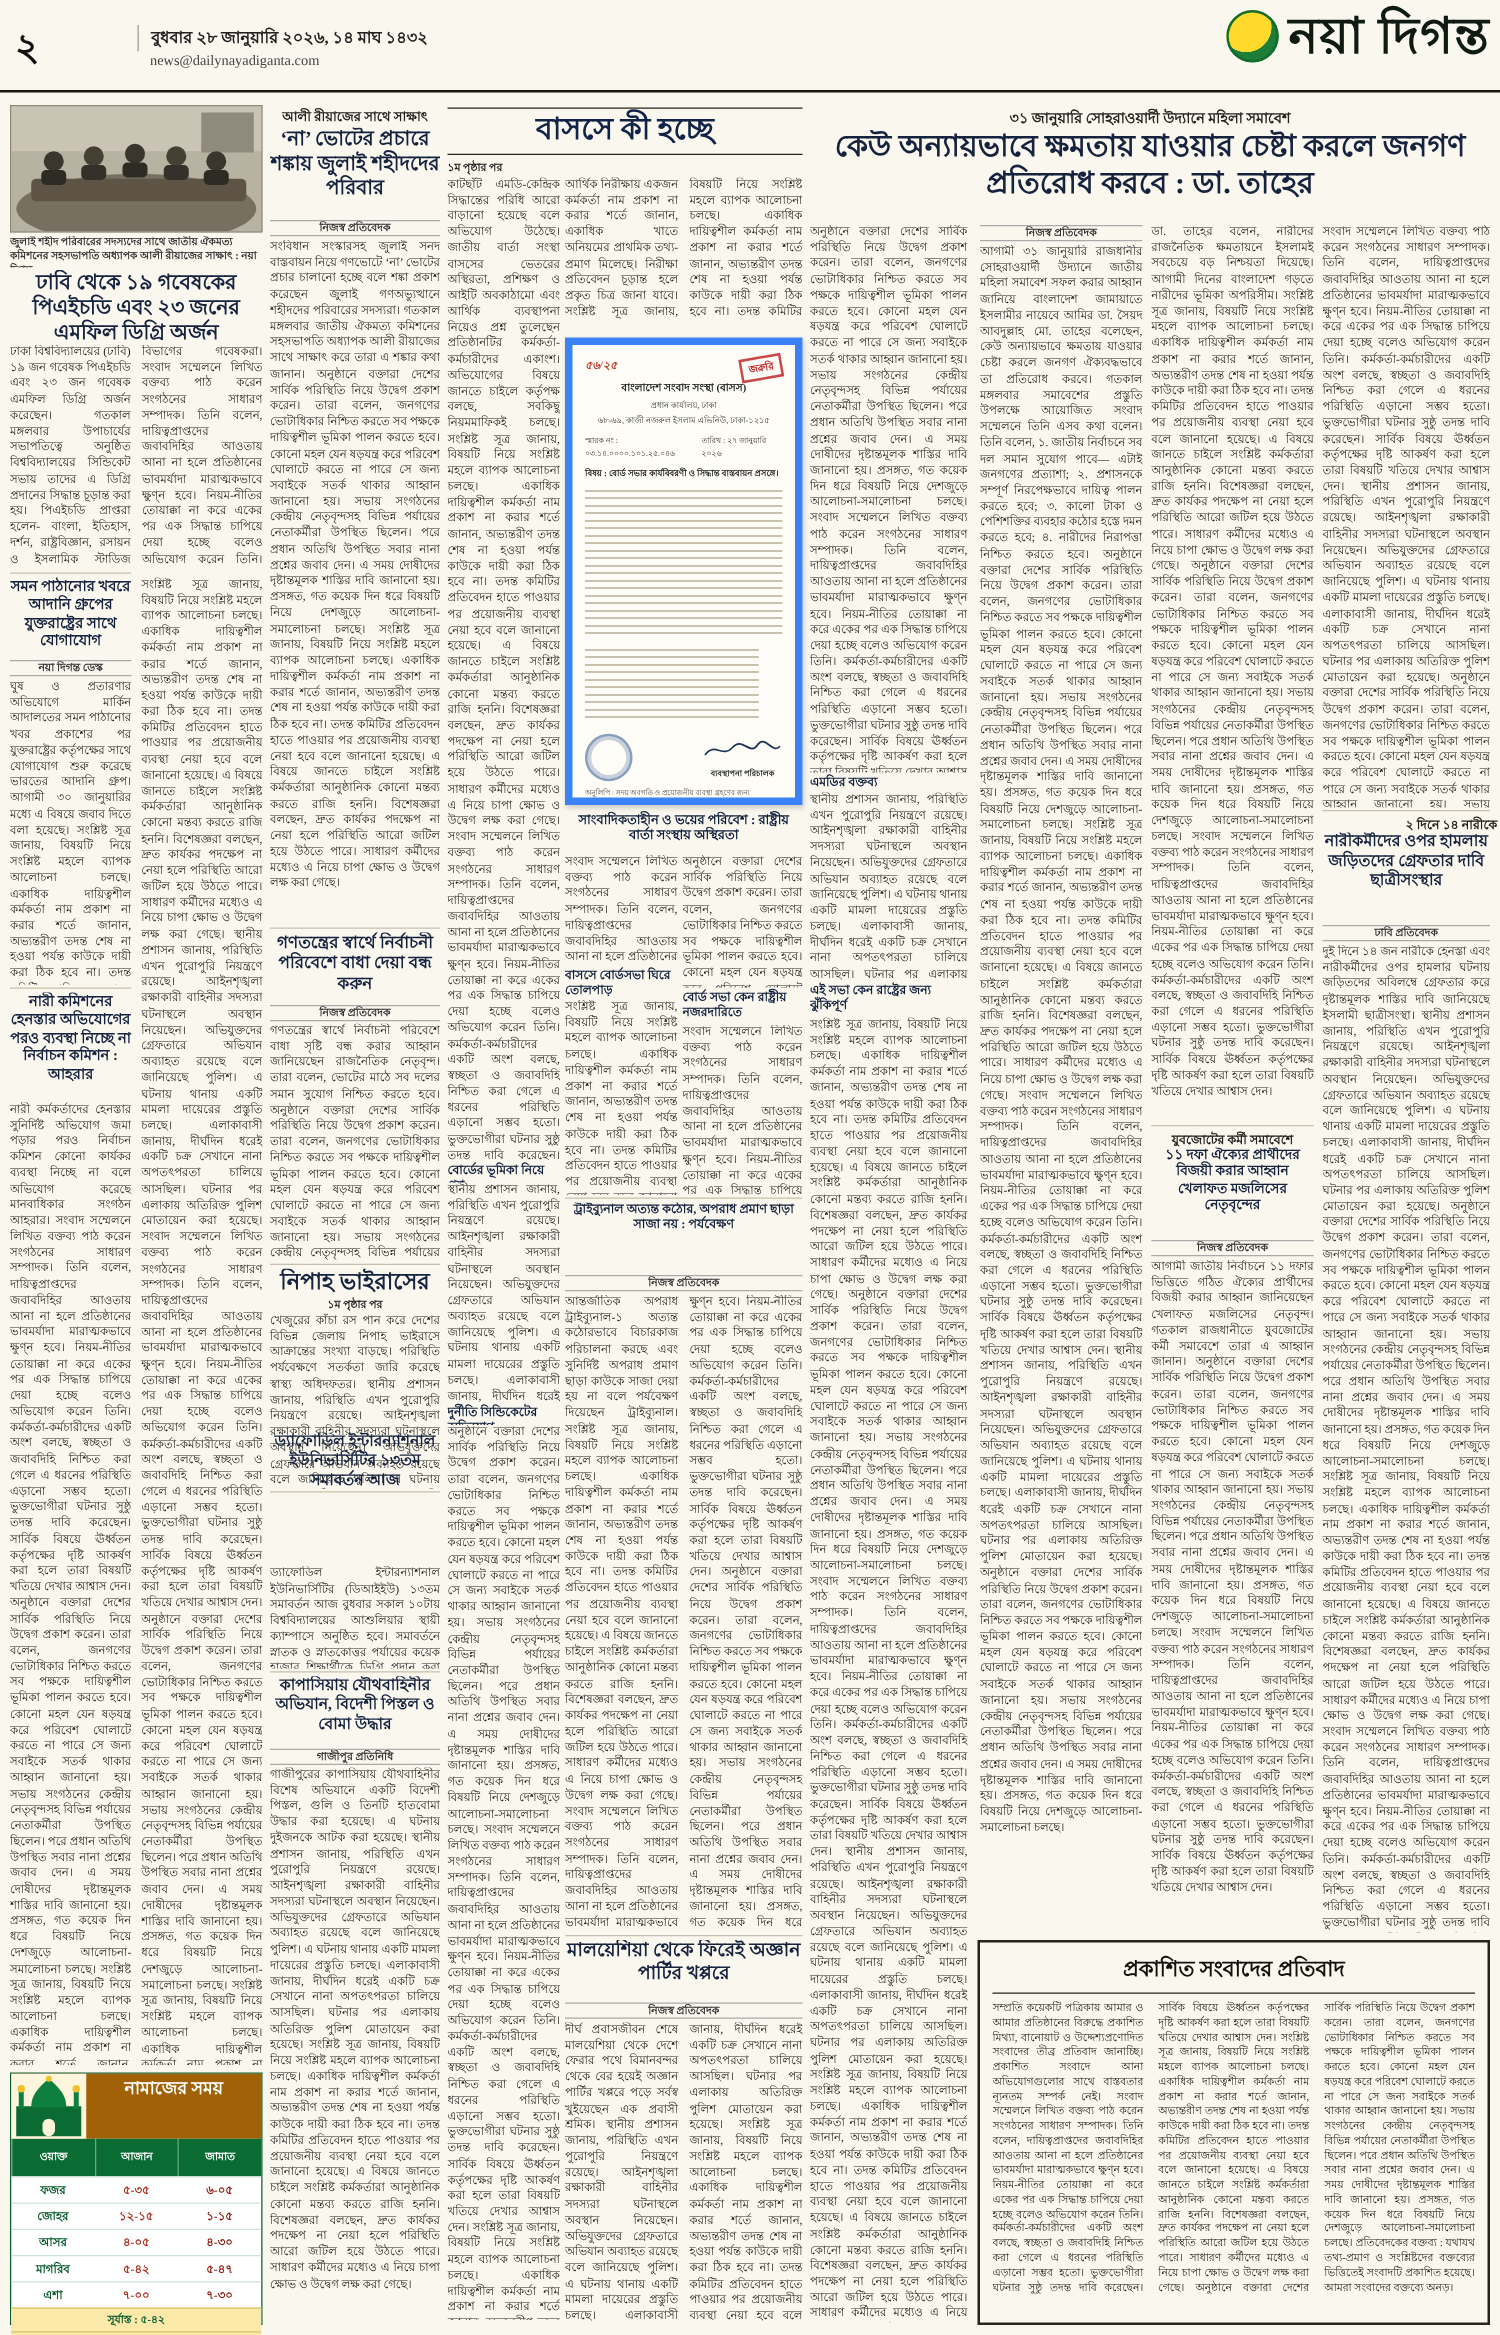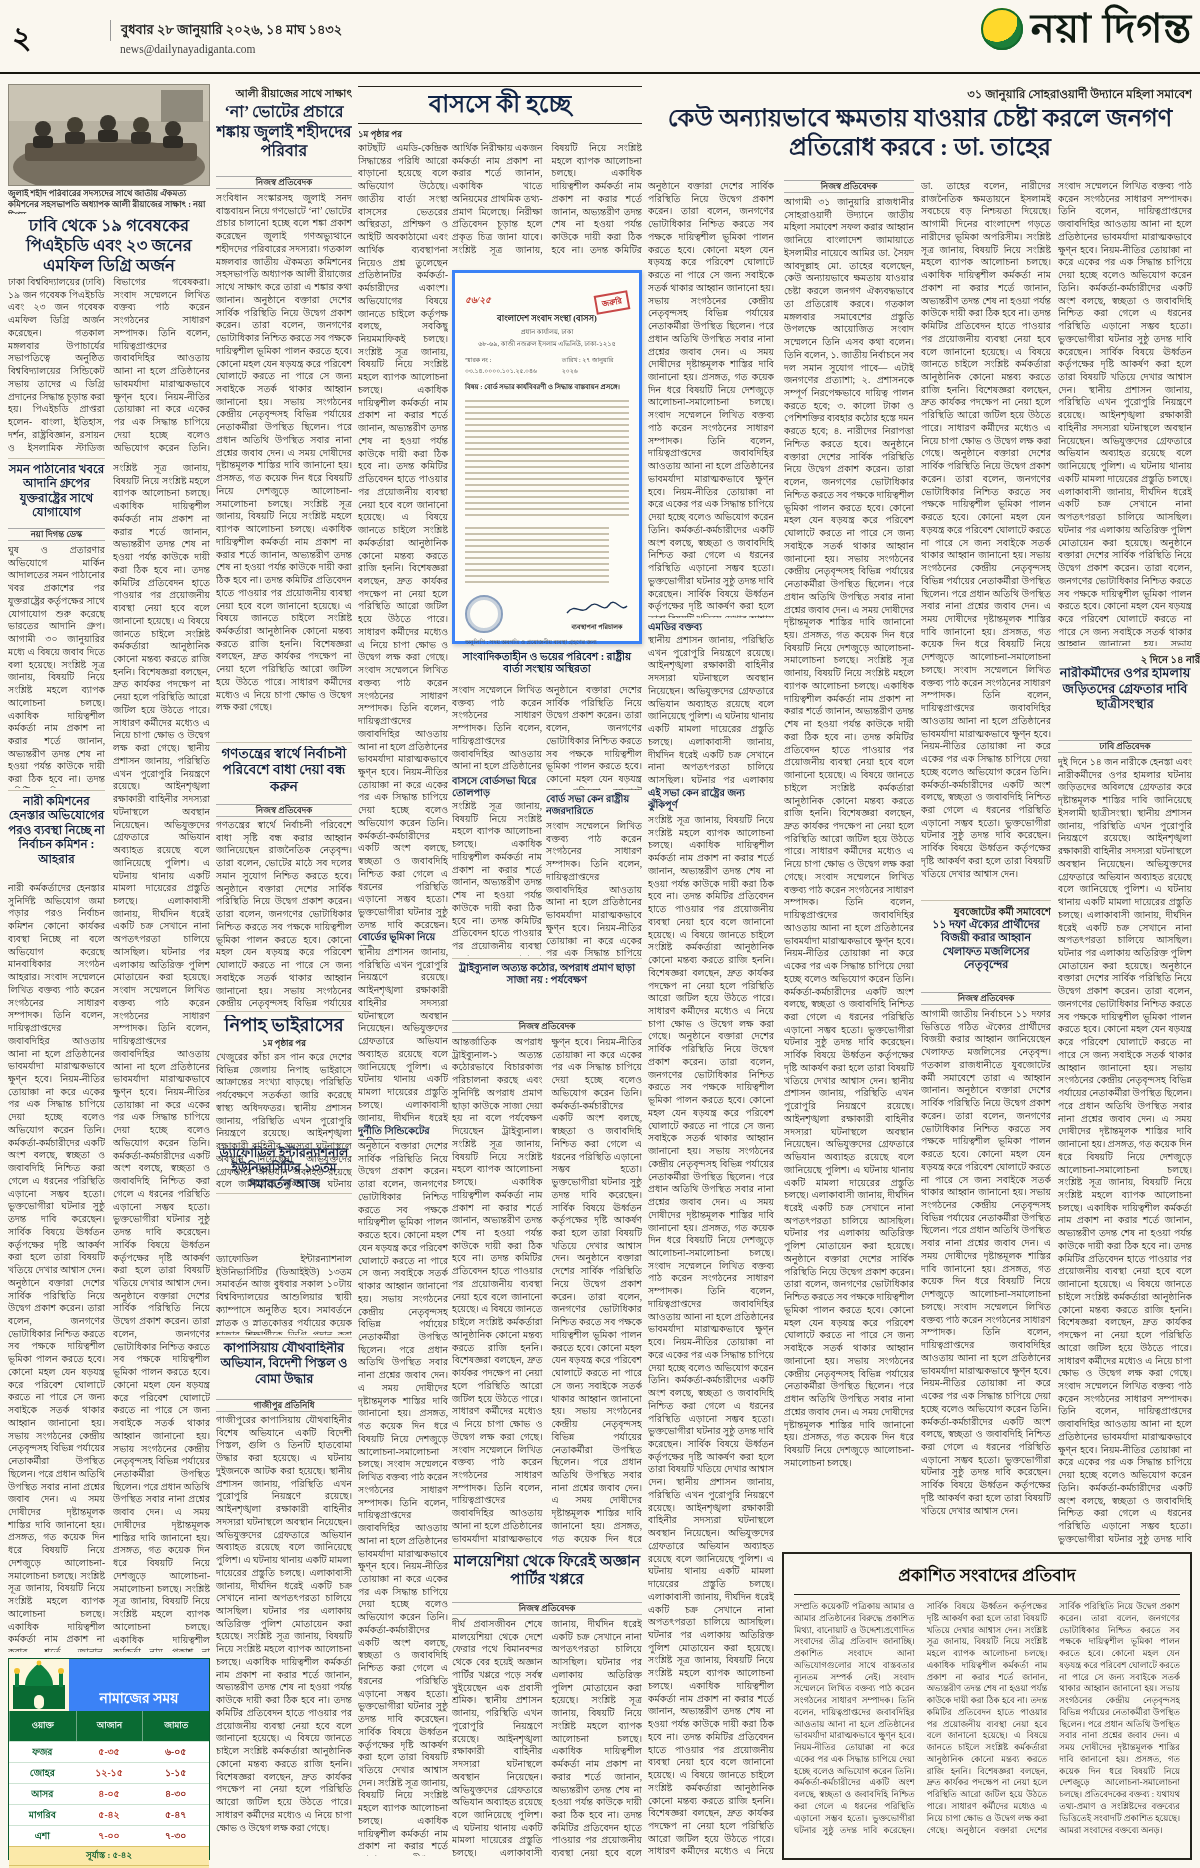--- a/index.html
+++ b/index.html
@@ -3,53 +3,53 @@
 <meta charset="utf-8">
 <style>
 *{margin:0;padding:0;box-sizing:border-box}
 body{background:#d8d4ca;font-family:"Liberation Serif","DejaVu Serif",serif}
 .page{position:relative;width:1200px;height:1868px;background:#faf7ef;margin:0 auto;overflow:hidden;color:#1b1b1b}
 .a{position:absolute}
 .j{font-size:9.3px;line-height:1.37;text-align:justify;overflow:hidden;color:#24241f}
 .c2{column-count:2;column-gap:9px}
 .c3{column-count:3;column-gap:12px}
 .hl{font-weight:bold;text-align:center;color:#16233f;line-height:1.22;overflow:hidden}
-.kk{font-weight:bold;text-align:right;color:#24241f;overflow:hidden}
+.kk{font-weight:bold;text-align:center;color:#24241f;overflow:hidden}
 .by{font-size:8.6px;font-weight:bold;text-align:center;color:#333;border-top:1px solid #aaa;border-bottom:1px solid #aaa;overflow:hidden;line-height:11px}
 .sub{font-weight:bold;font-size:9.8px;color:#10203c;overflow:hidden;line-height:1.2;padding:3px 0 2px}
 .note{font-size:8.6px;font-weight:bold;color:#222;overflow:hidden}
 .stack{display:flex;flex-direction:column}
 .ch{overflow:hidden;flex:0 0 auto}
 .sep{border-top:1px solid #c7c0ae}
 
 .masthead-rule{border-top:2px solid #17170f}
 .pageno{font-size:30px;font-weight:bold;color:#111}
 .dateline{font-size:13px;font-weight:bold;color:#222;border-left:1px solid #999;padding-left:10px}
 .email{font-size:11.5px;color:#444;padding-left:10px}
 .logo{display:flex;align-items:center;gap:8px;justify-content:flex-end}
 .logo-ic{width:42px;height:42px;border-radius:50%;background:radial-gradient(circle at 38% 32%,#ffd92b 0 52%,#1c7f39 53% 100%);box-shadow:inset 0 0 0 2px #146b2e}
 .logo-tx{font-size:40px;font-weight:bold;color:#0f1b12;letter-spacing:1px;line-height:1}
 
 .photo{border:1px solid #8d887a;overflow:hidden;background:#b8b2a2}
 .cap{font-size:8.4px;font-weight:bold;line-height:1.3;color:#333;overflow:hidden}
 
-.letter{background:#fdfcf6;border:3px solid #3b82f6;box-shadow:1px 2px 4px rgba(0,0,0,.18);padding:20px 10px;font-family:"Liberation Serif",serif}
+.letter{background:#fdfcf6;border:6px solid #3b82f6;box-shadow:1px 2px 4px rgba(0,0,0,.18);padding:9px 10px;font-family:"Liberation Serif",serif}
 .lt-org{font-size:8.4px;font-weight:bold;text-align:center;color:#222}
 .lt-s{font-size:6.6px;text-align:center;color:#333}
 .lt-row{display:flex;justify-content:space-between;font-size:6.2px;color:#333;margin-top:5px}
 .lt-subj{font-size:6.8px;font-weight:bold;color:#222;margin-top:4px}
 .lines{background:repeating-linear-gradient(to bottom,#c9c2ae 0 1.6px,transparent 1.6px 6px)}
 .stamp{border:2px solid rgba(190,40,40,.85);color:#b22;font-size:8px;font-weight:bold;padding:1px 5px;transform:rotate(-10deg);display:inline-block}
 .hand{color:#c0392b;font-size:9px;font-style:italic;font-weight:bold}
 .seal{width:38px;height:38px;border-radius:50%;border:2px solid rgba(40,80,140,.55);box-shadow:inset 0 0 0 3px rgba(40,80,140,.25)}
 .sig-t{font-size:6.4px;font-weight:bold;text-align:center;color:#222}
 .lt-cc{font-size:5.8px;color:#444;margin-top:4px}
 
 .prayer{border:1px solid #0a5c2e;background:#fff}
-.pr-head{display:flex;align-items:flex-end;background:#3b82f6}
+.pr-head{display:flex;align-items:flex-start;background:#a16207}
 .pr-title{flex:1;color:#fff;font-size:14px;font-weight:bold;text-align:center}
 .pr-th{display:flex;background:#0a6b33;color:#fff;font-size:8.6px;font-weight:bold;text-align:center}
 .pr-th span{flex:1;padding:8px 0;border-left:1px solid rgba(255,255,255,.4)}
 .pr-tr{display:flex;font-size:9.4px;font-weight:bold;text-align:center;border-top:1px solid #cde3d3}
 .pr-tr span{flex:1;padding:2.5px 0}
 .pr-w{color:#0a5c2e}.pr-a{color:#b03020}.pr-j{color:#8c1d12}
 .pr-f{background:#fbe9a9;color:#0a5c2e;font-size:8.6px;font-weight:bold;text-align:center;padding:2px 0;border-top:1px solid #d9c26a}
 
 .pbox{border:2px solid #26241c;background:#faf7ef;padding:8px 10px}
 .pbox-hl{font-size:17px;font-weight:bold;text-align:center;color:#13110c;border-bottom:1.5px solid #26241c;padding-bottom:4px;margin-bottom:6px}

